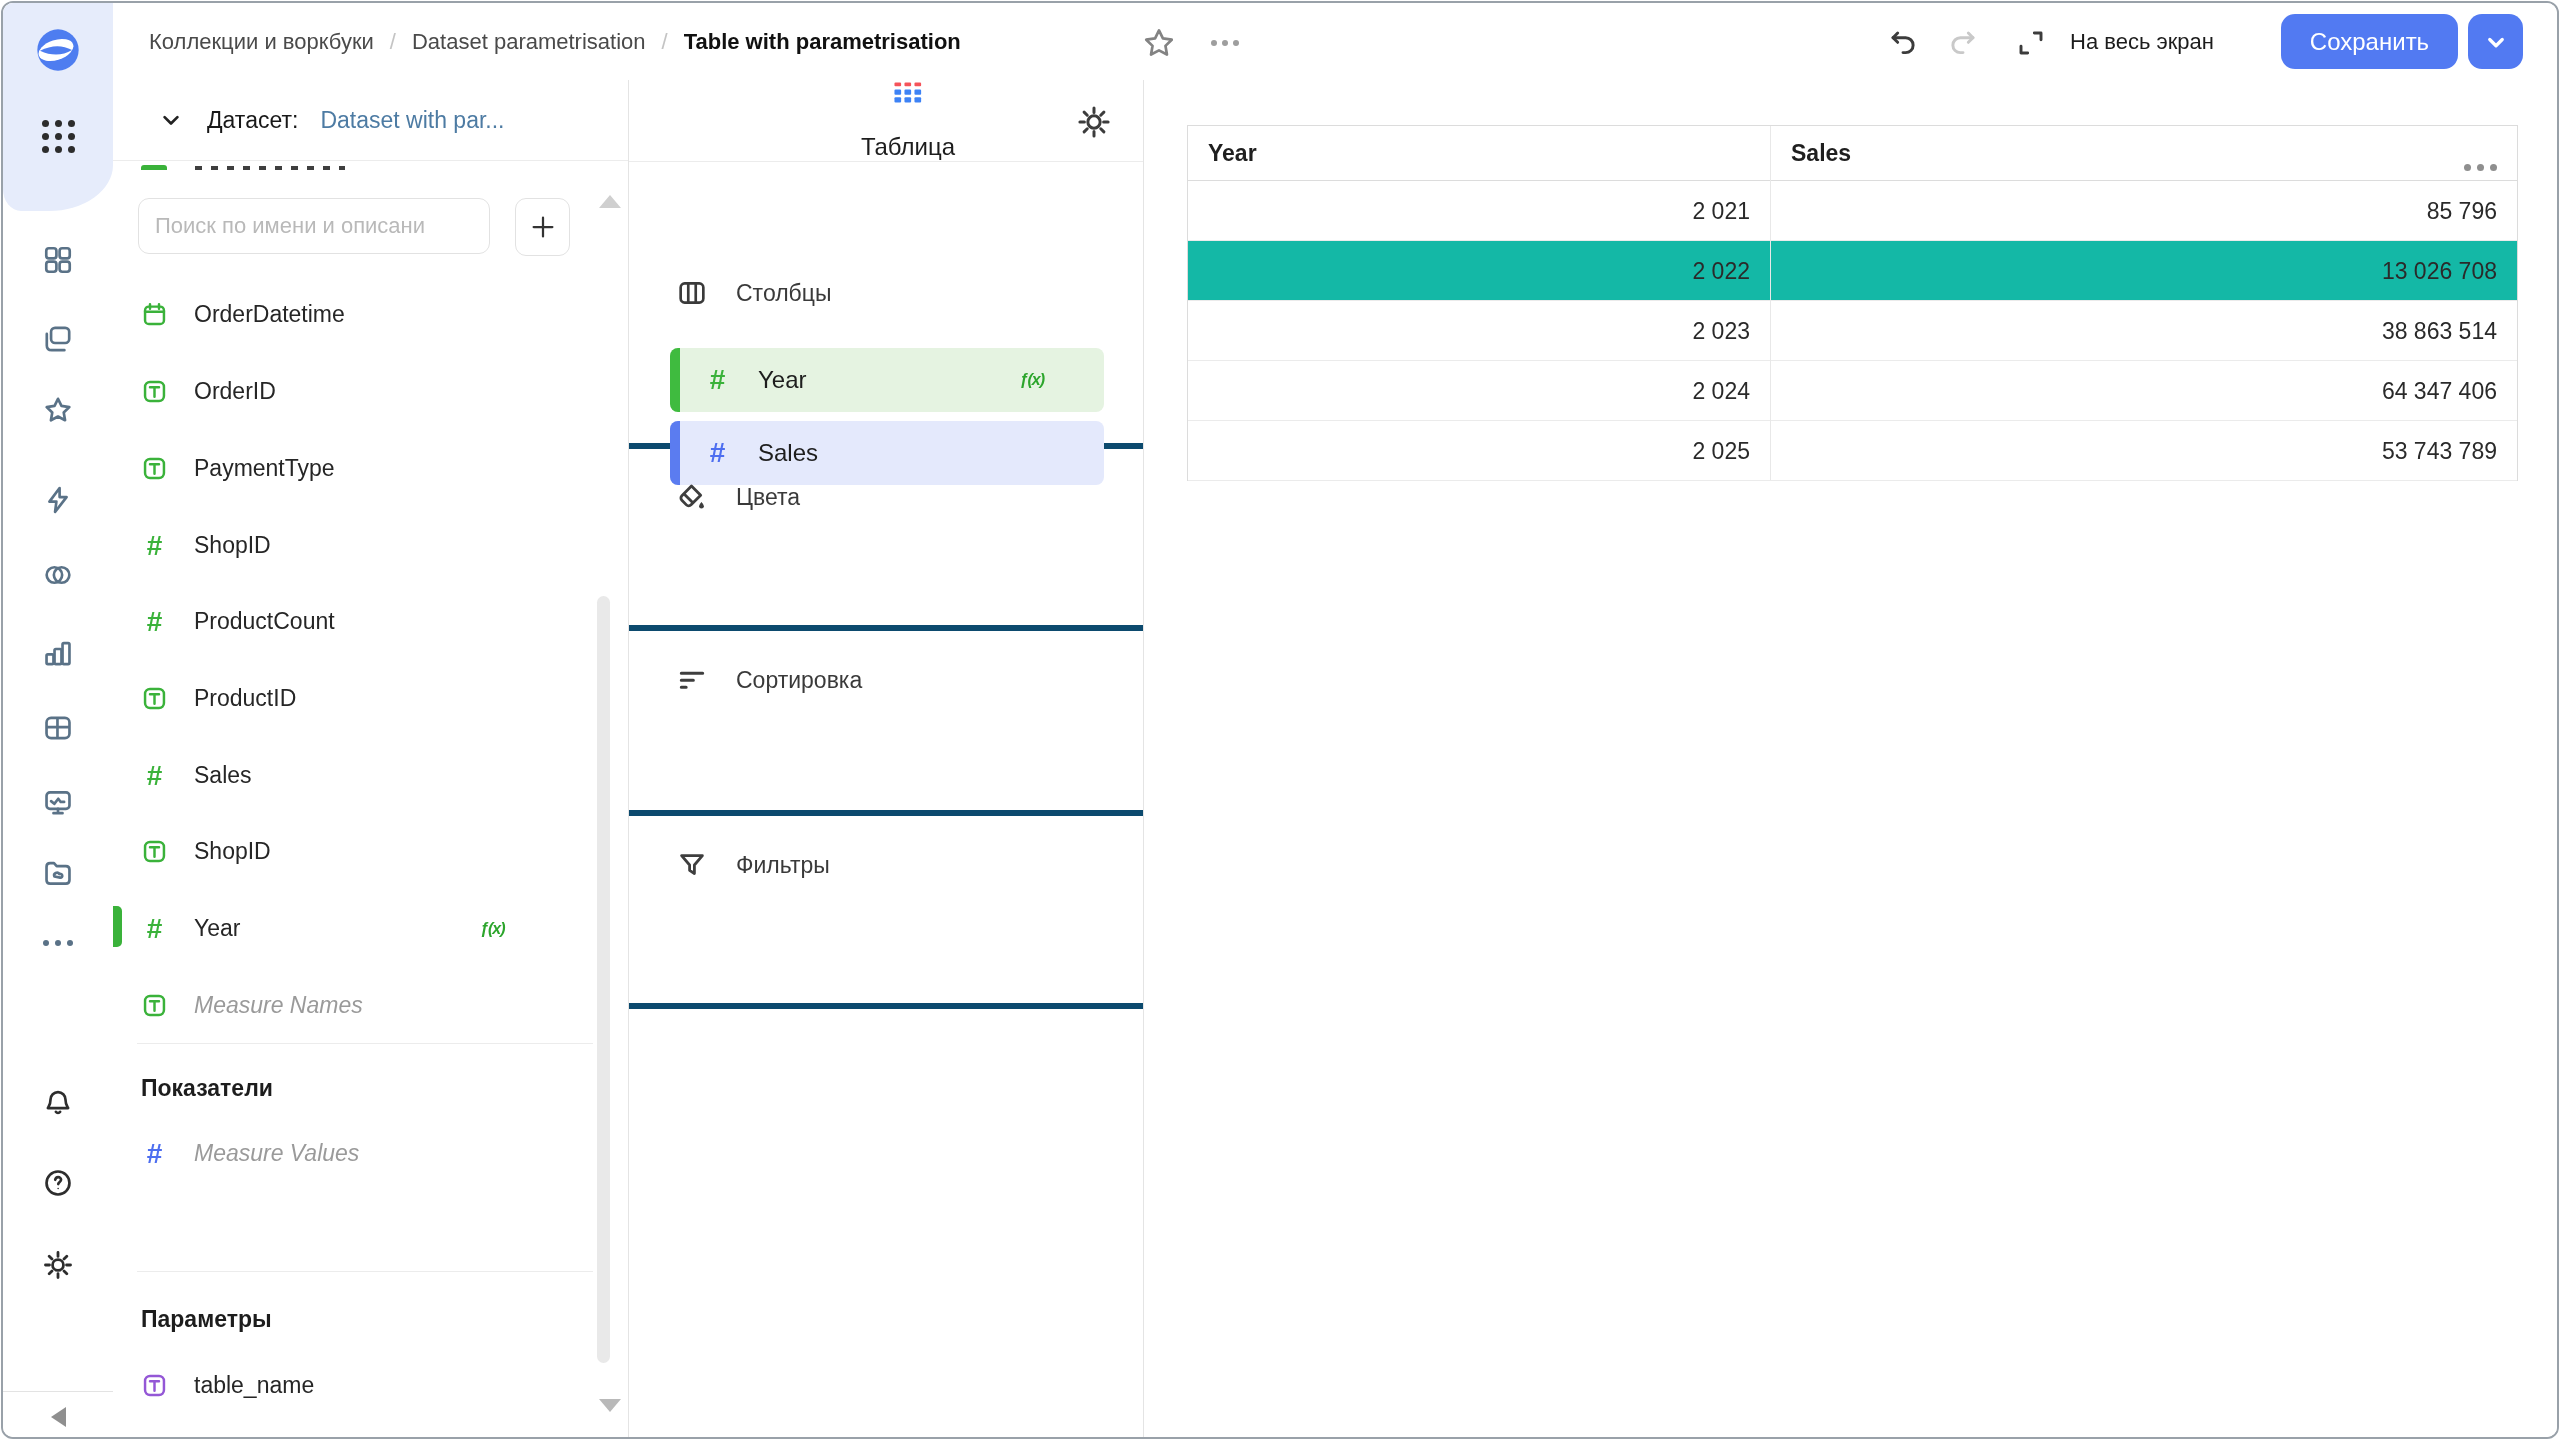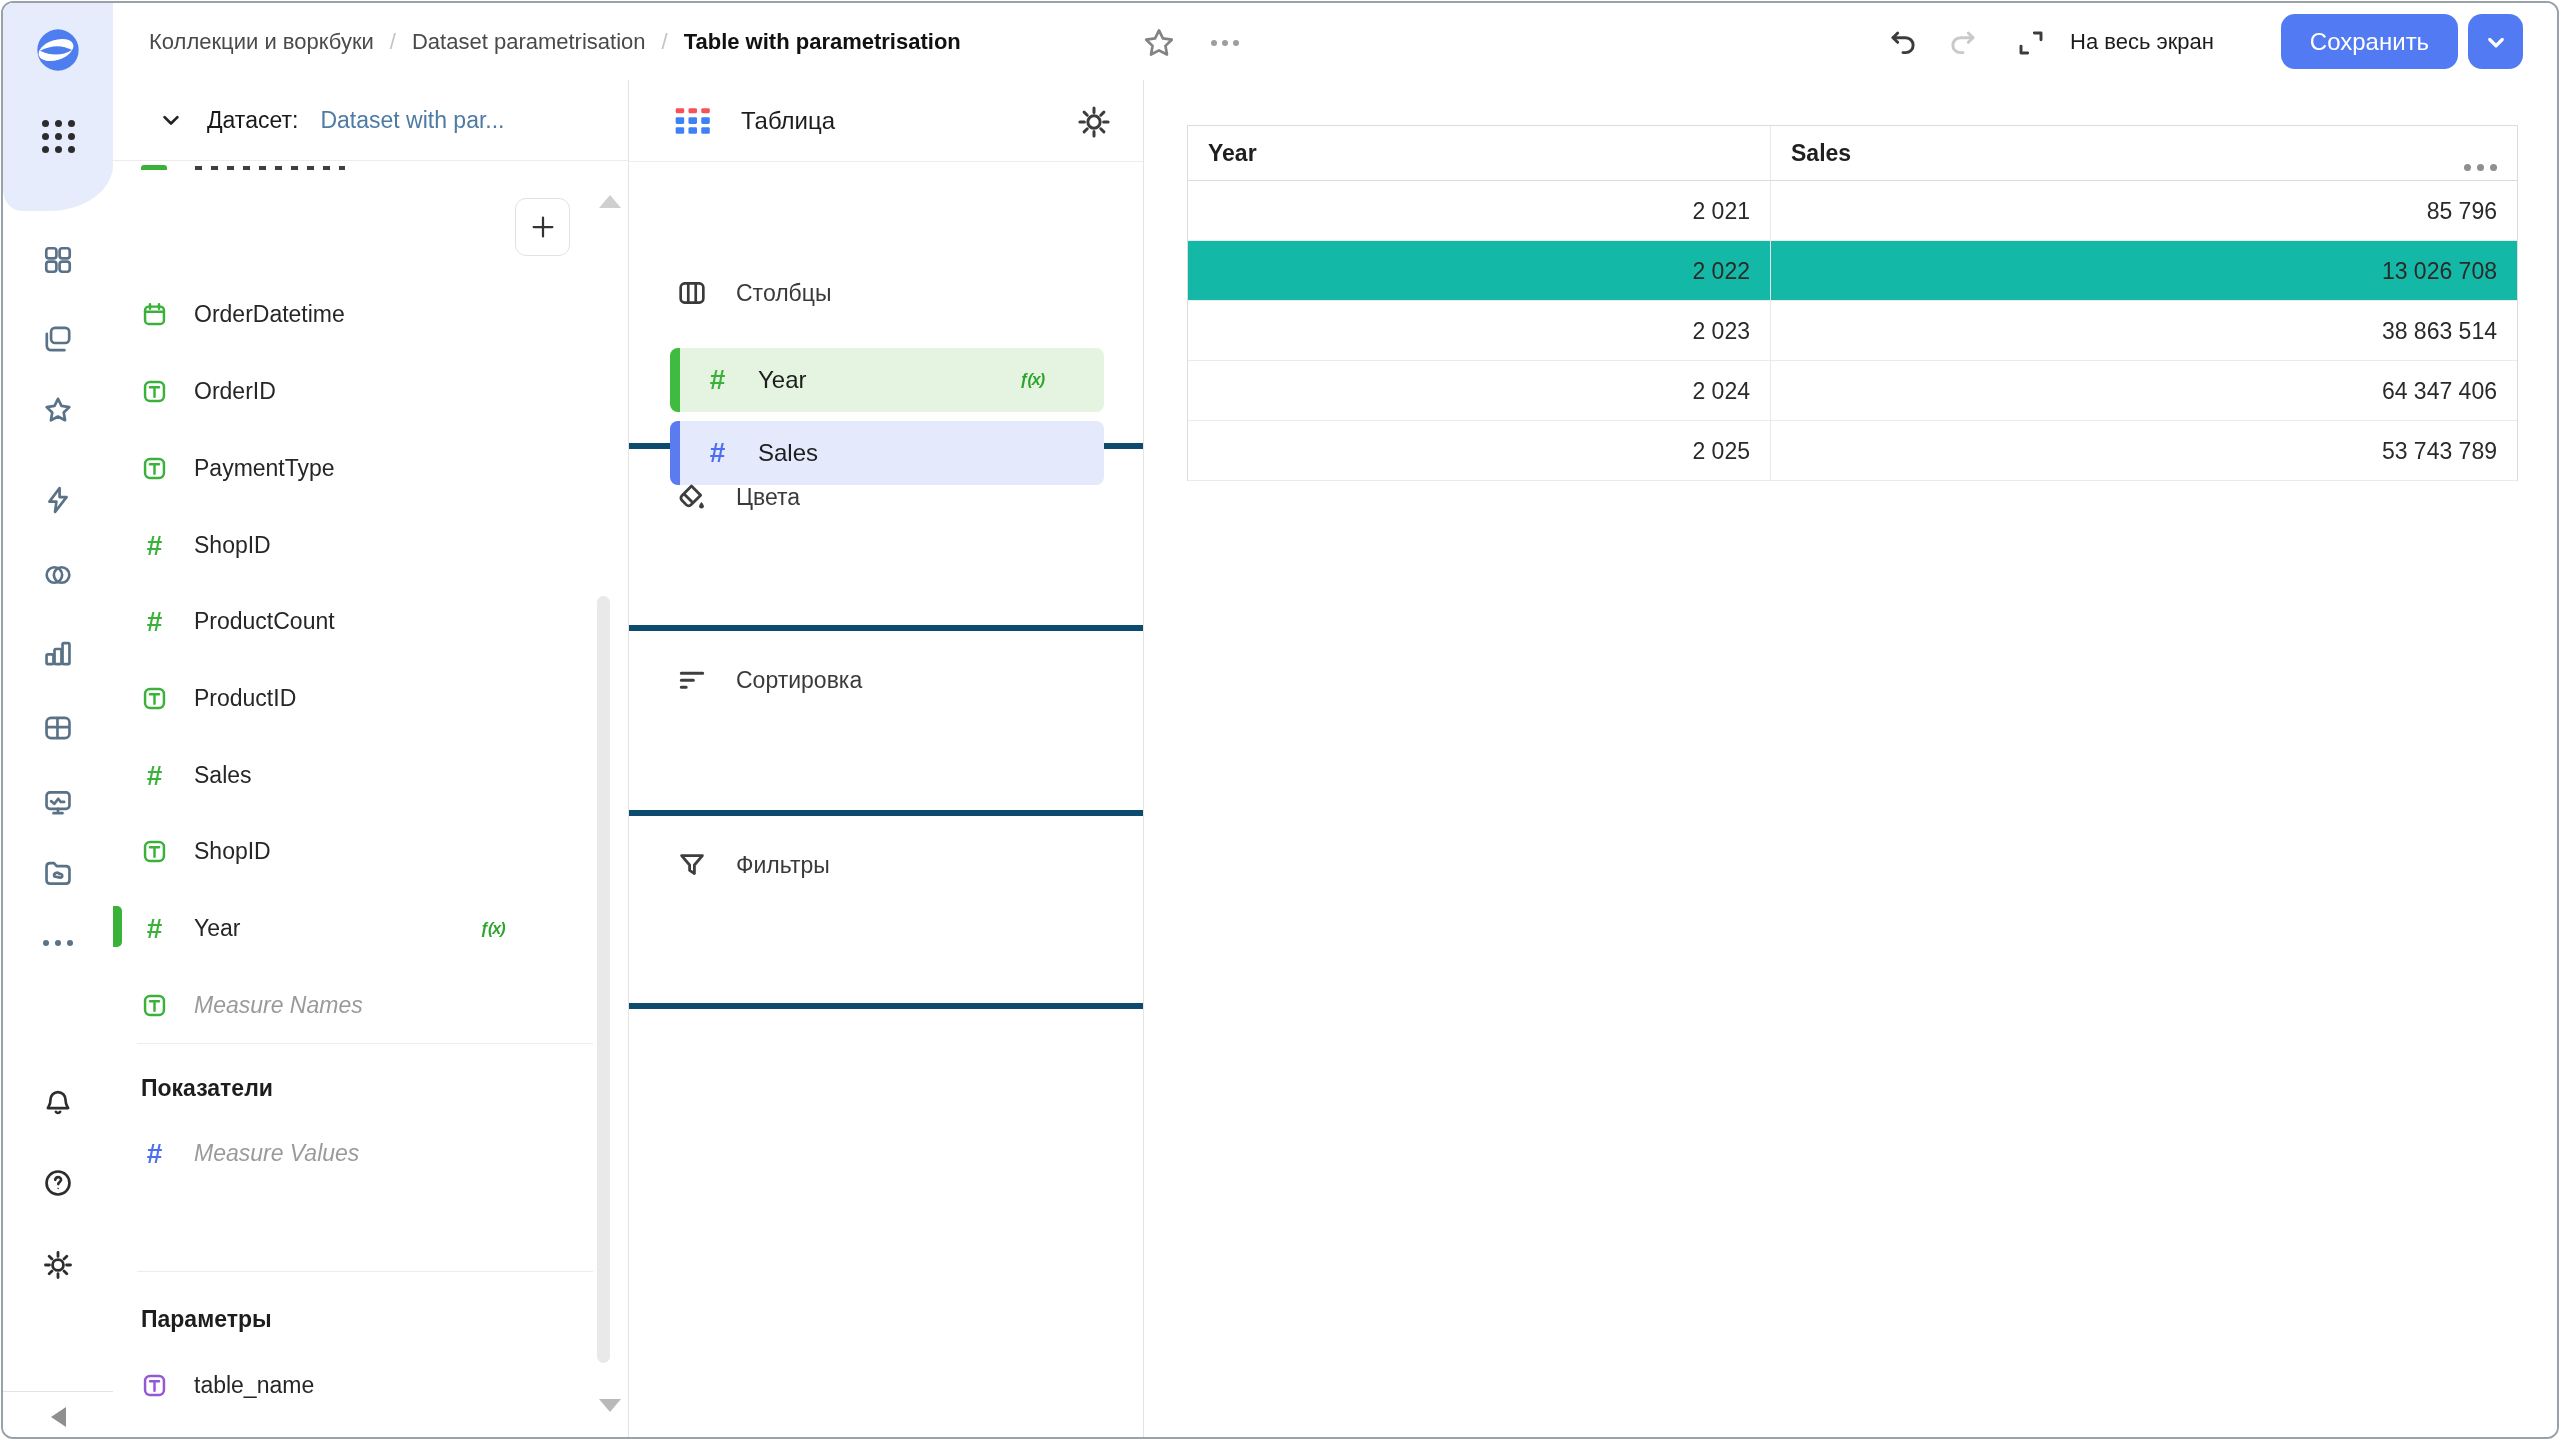--- a/index.html
+++ b/index.html
@@ -48,21 +48,21 @@
   .fi{width:27px;height:27px;display:flex;align-items:center;justify-content:center;flex:none;}
   .hash{font-size:28px;font-weight:700;line-height:26px;}
   .hash.green{color:#3ab23a;} .hash.blue{color:#4d6ef0;}
   .fx{font-style:italic;font-weight:700;font-size:16px;color:#2ca52c;letter-spacing:-1px;}
   .sel-bar{position:absolute;left:0;top:826px;width:9px;height:41px;background:#3ab23a;border-radius:0 5px 5px 0;}
   .ds-div{position:absolute;left:24px;width:456px;height:1px;background:#ececec;}
   .sec-title{position:absolute;left:28px;font-size:23px;font-weight:700;color:#1d1d1d;}
   .scroll-thumb{position:absolute;left:484px;top:516px;width:13px;height:767px;border-radius:7px;background:#e9e9e9;cursor:pointer;}
   
   .viz{position:absolute;left:626px;top:77px;width:514px;bottom:0;background:#fff;border-right:1px solid #e4e4e4;}
-  .viz-head{position:absolute;left:0;top:0;width:100%;height:82px;border-bottom:1px solid #ececec;display:flex;align-items:center;padding-left:44px;box-sizing:border-box;gap:28px;}
+  .viz-head{position:absolute;left:0;top:0;width:100%;height:82px;border-bottom:1px solid #ececec;display:flex;align-items:center;padding-left:44px;box-sizing:border-box;gap:28px;flex-direction:column;}
   .viz-title{font-size:24px;color:#1d1d1d;}
   .viz-gear{position:absolute;right:31px;top:24px;width:36px;height:36px;display:flex;align-items:center;justify-content:center;cursor:pointer;}
   .viz-sec{position:absolute;left:0;width:100%;border-bottom:6px solid #0c4a6e;text-align:center;}
   .sec-row{position:absolute;left:47px;display:flex;align-items:center;gap:28px;height:34px;}
   .sec-label{font-size:23px;color:#3a3a3a;}
   .chip{position:absolute;left:41px;width:434px;height:64px;border-radius:8px;display:flex;align-items:center;overflow:hidden;cursor:grab;}
   .chip .bar{width:10px;height:100%;flex:none;}
   .chip.green{background:#e5f3e1;} .chip.green .bar{background:#3fbb3f;}
   .chip.blue{background:#e4e9fc;} .chip.blue .bar{background:#5b7cf0;}
   .chip .fi{margin-left:24px;}
@@ -272,20 +272,21 @@
       <span class="lbl">Датасет:</span>
       <span class="link">Dataset with par...</span>
     </div>
 
     <div class="sliver">
           <span class="g"></span>
           <span class="t"></span>
         </div>
 
     <div class="search-row">
+      <input class="search-input" type="text" placeholder="Поиск по имени и описани" style="">
       <div class="plus-btn">
         <svg width="30" height="30" viewBox="0 0 24 24" fill="none" stroke="#333" stroke-width="1.8" stroke-linecap="round">
           <path d="M12 4.5v15M4.5 12h15"></path>
         </svg>
       </div>
     </div>
     <div class="abs" style="left:486px;top:98px"><span class="tri-up"></span></div>
 
     <div class="f-row" style="top:196px">
       <span class="fi">

